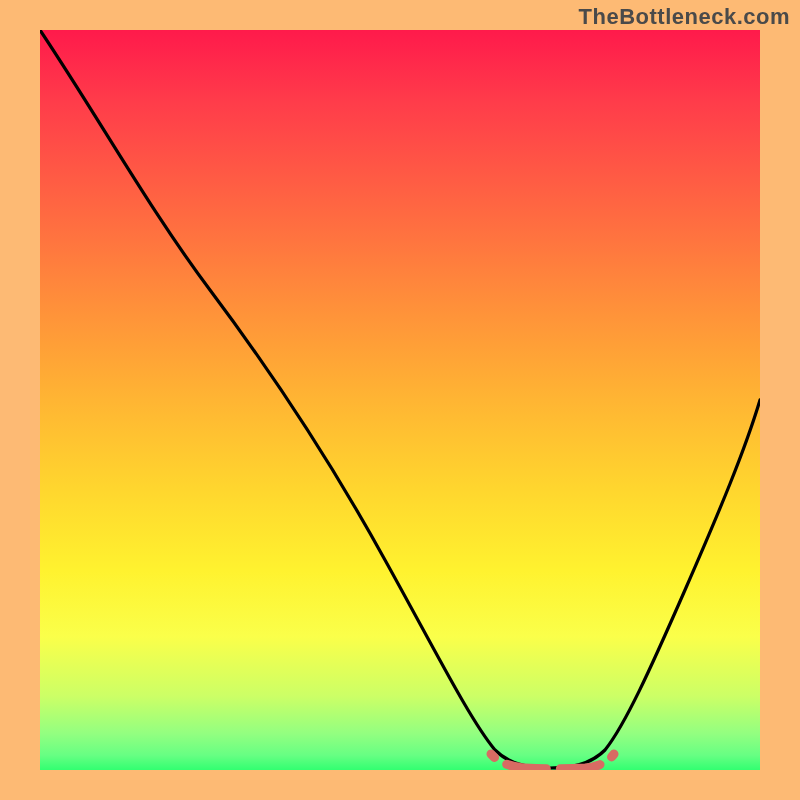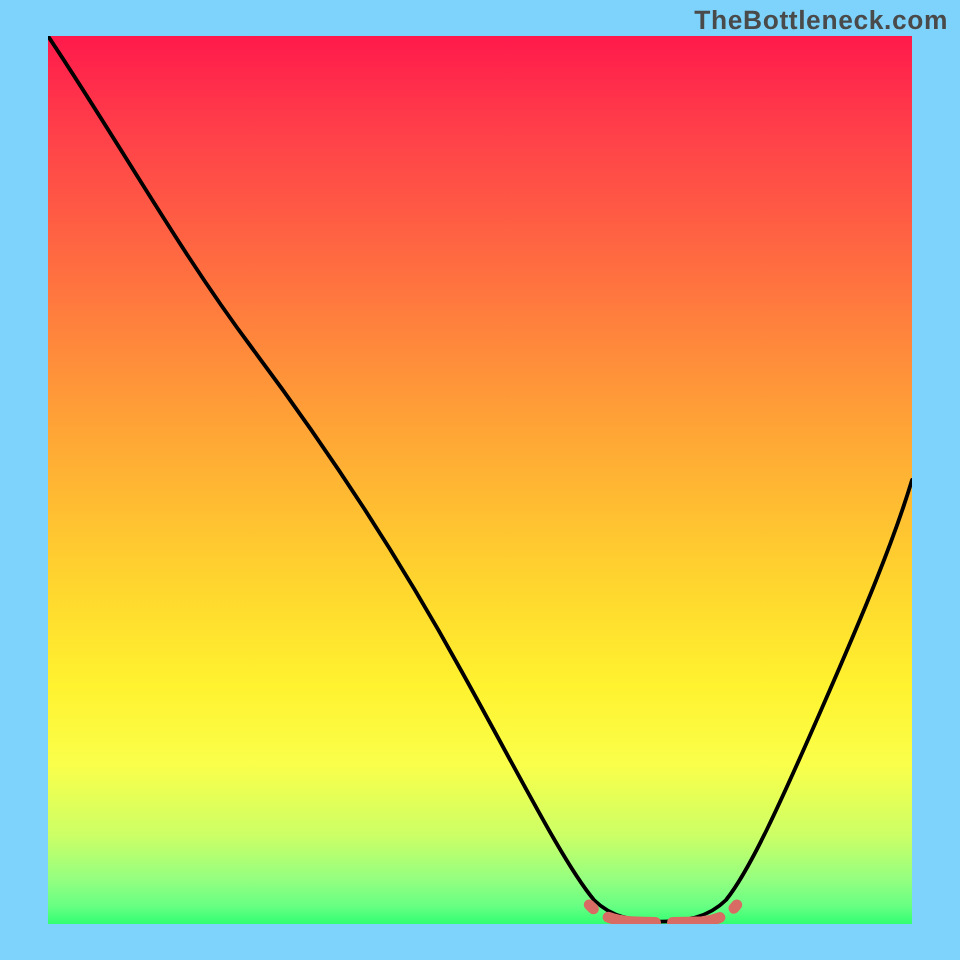--- a/index.html
+++ b/index.html
@@ -8,21 +8,21 @@
     width: 800px;
     height: 800px;
     background: #000;
     overflow: hidden;
     font-family: Arial, Helvetica, sans-serif;
   }
   .frame {
     position: relative;
     width: 800px;
     height: 800px;
-    background: #7dd3fc;
+    background: #fdba74;
   }
   .watermark {
     position: absolute;
     top: 4px;
     right: 10px;
     color: #4a4a4a;
     font-size: 22px;
     font-weight: 600;
     letter-spacing: 0.5px;
     z-index: 5;

